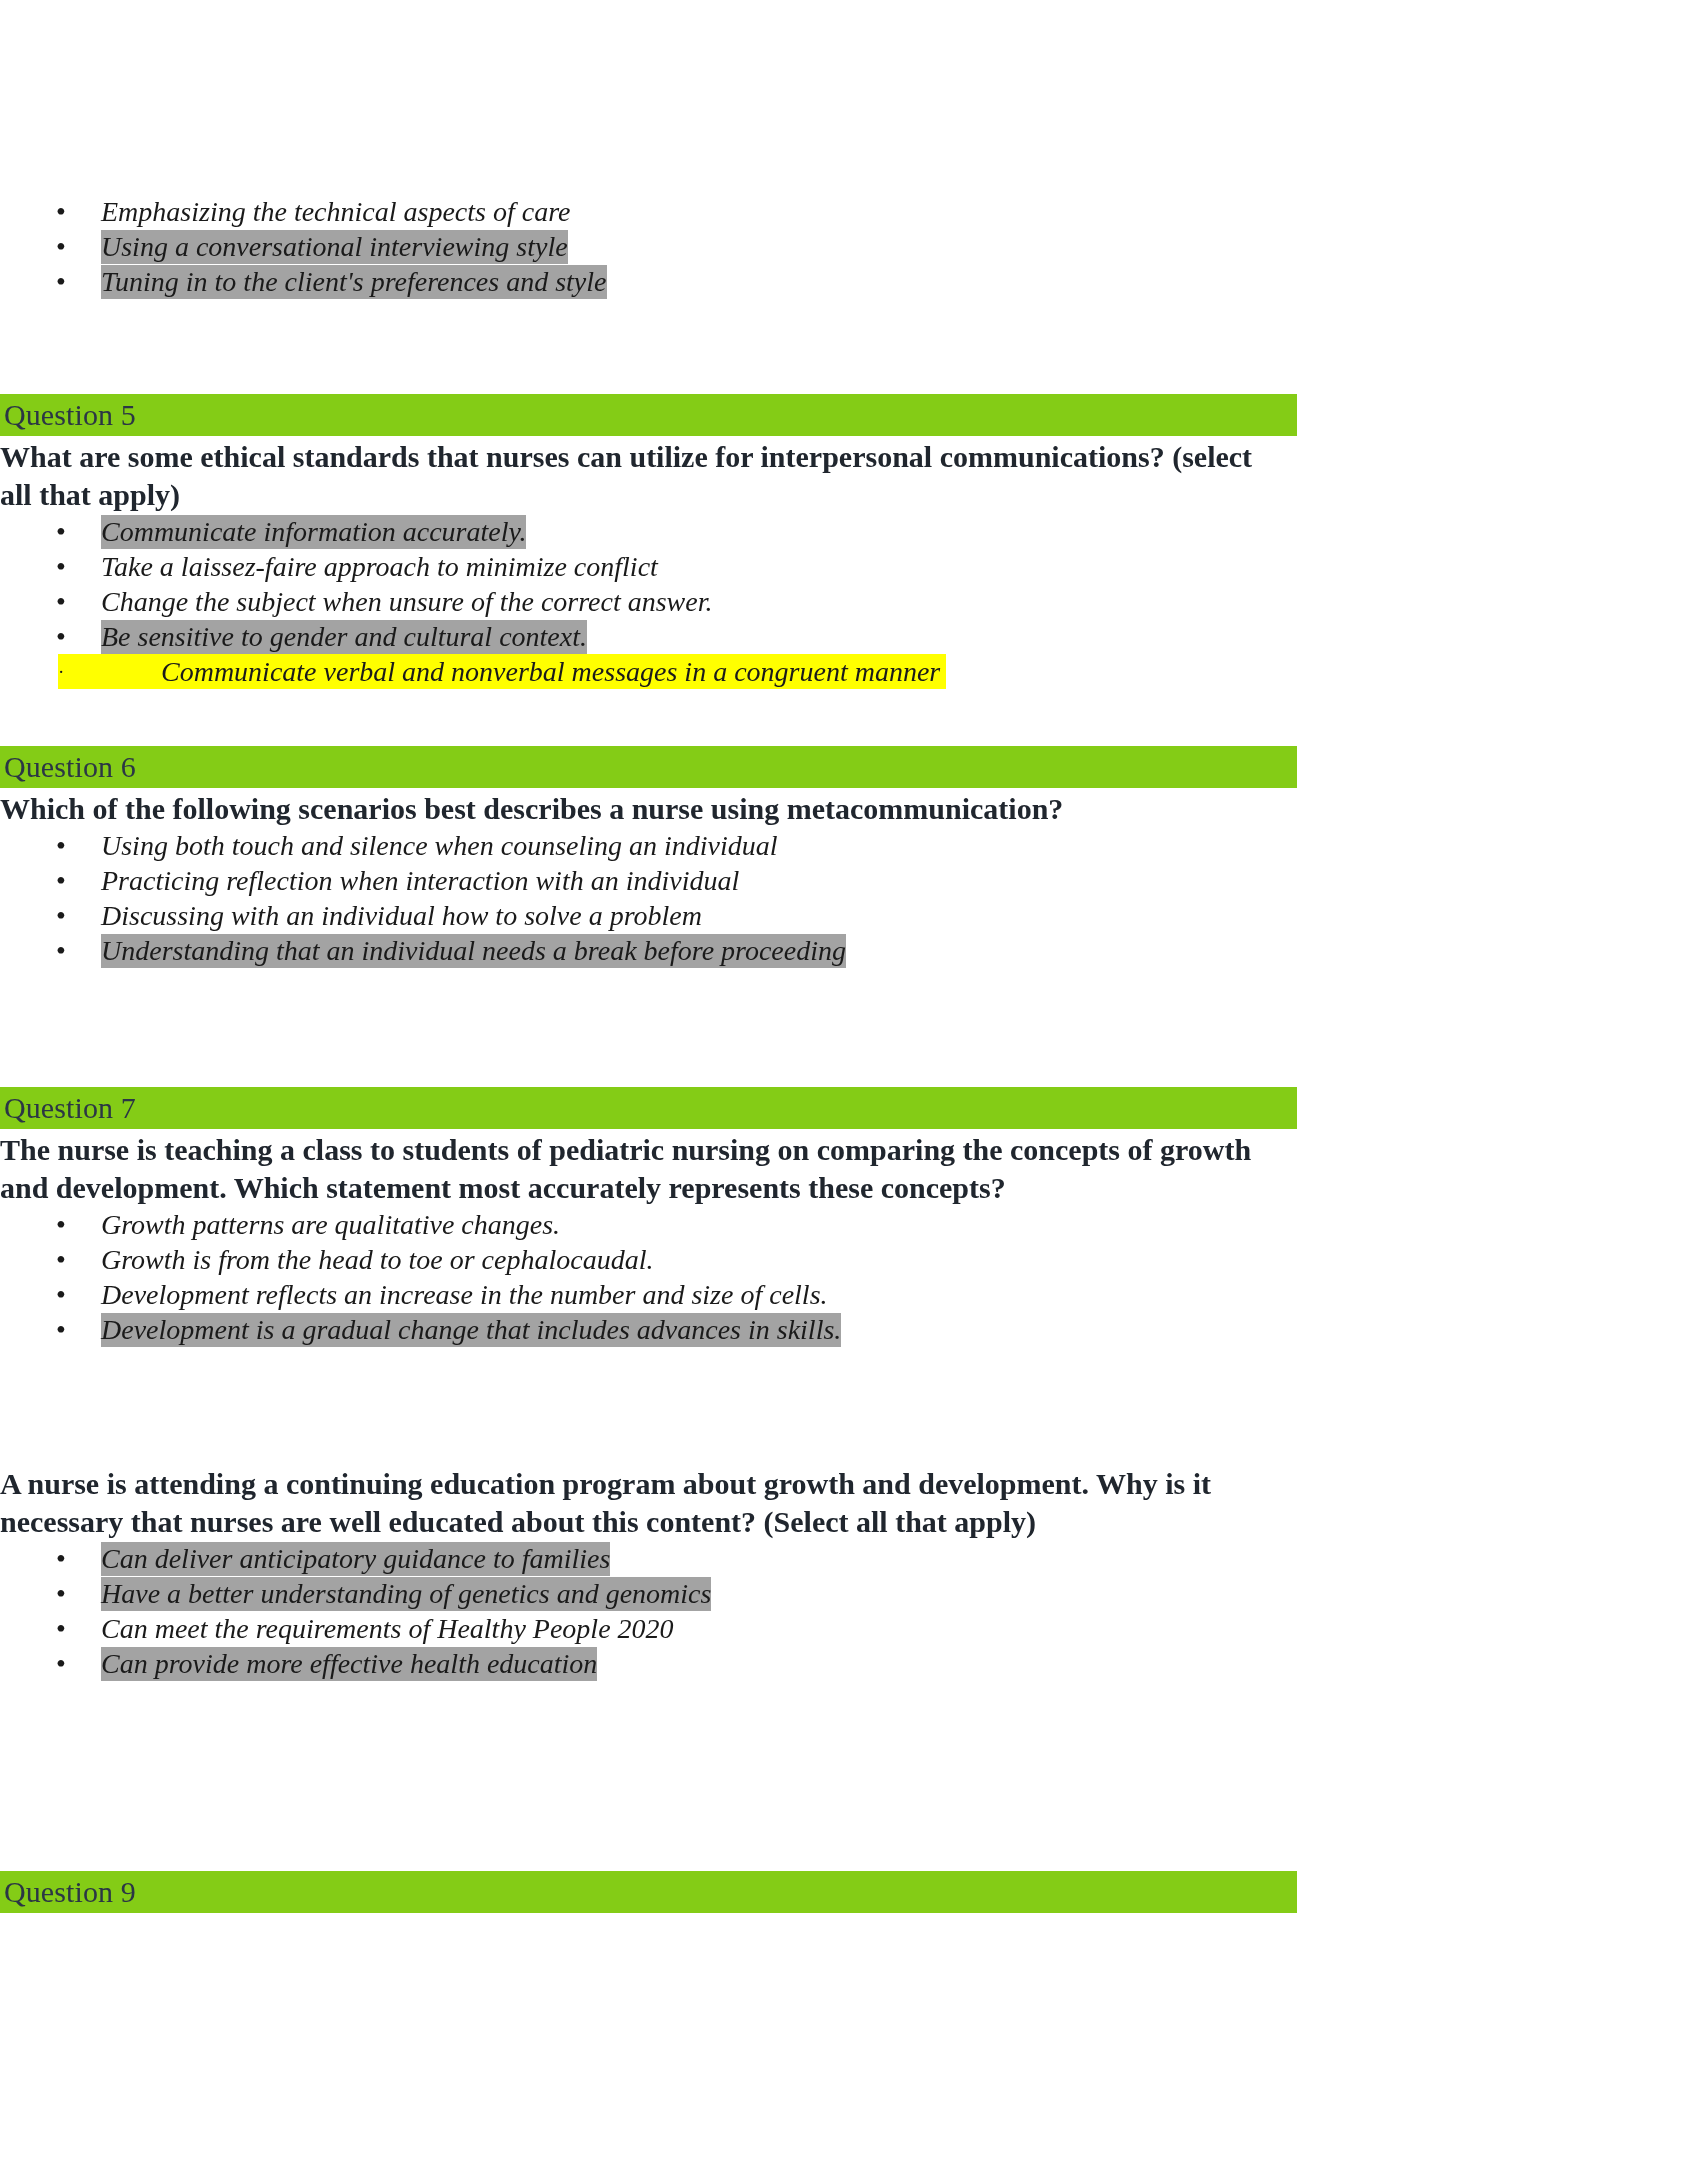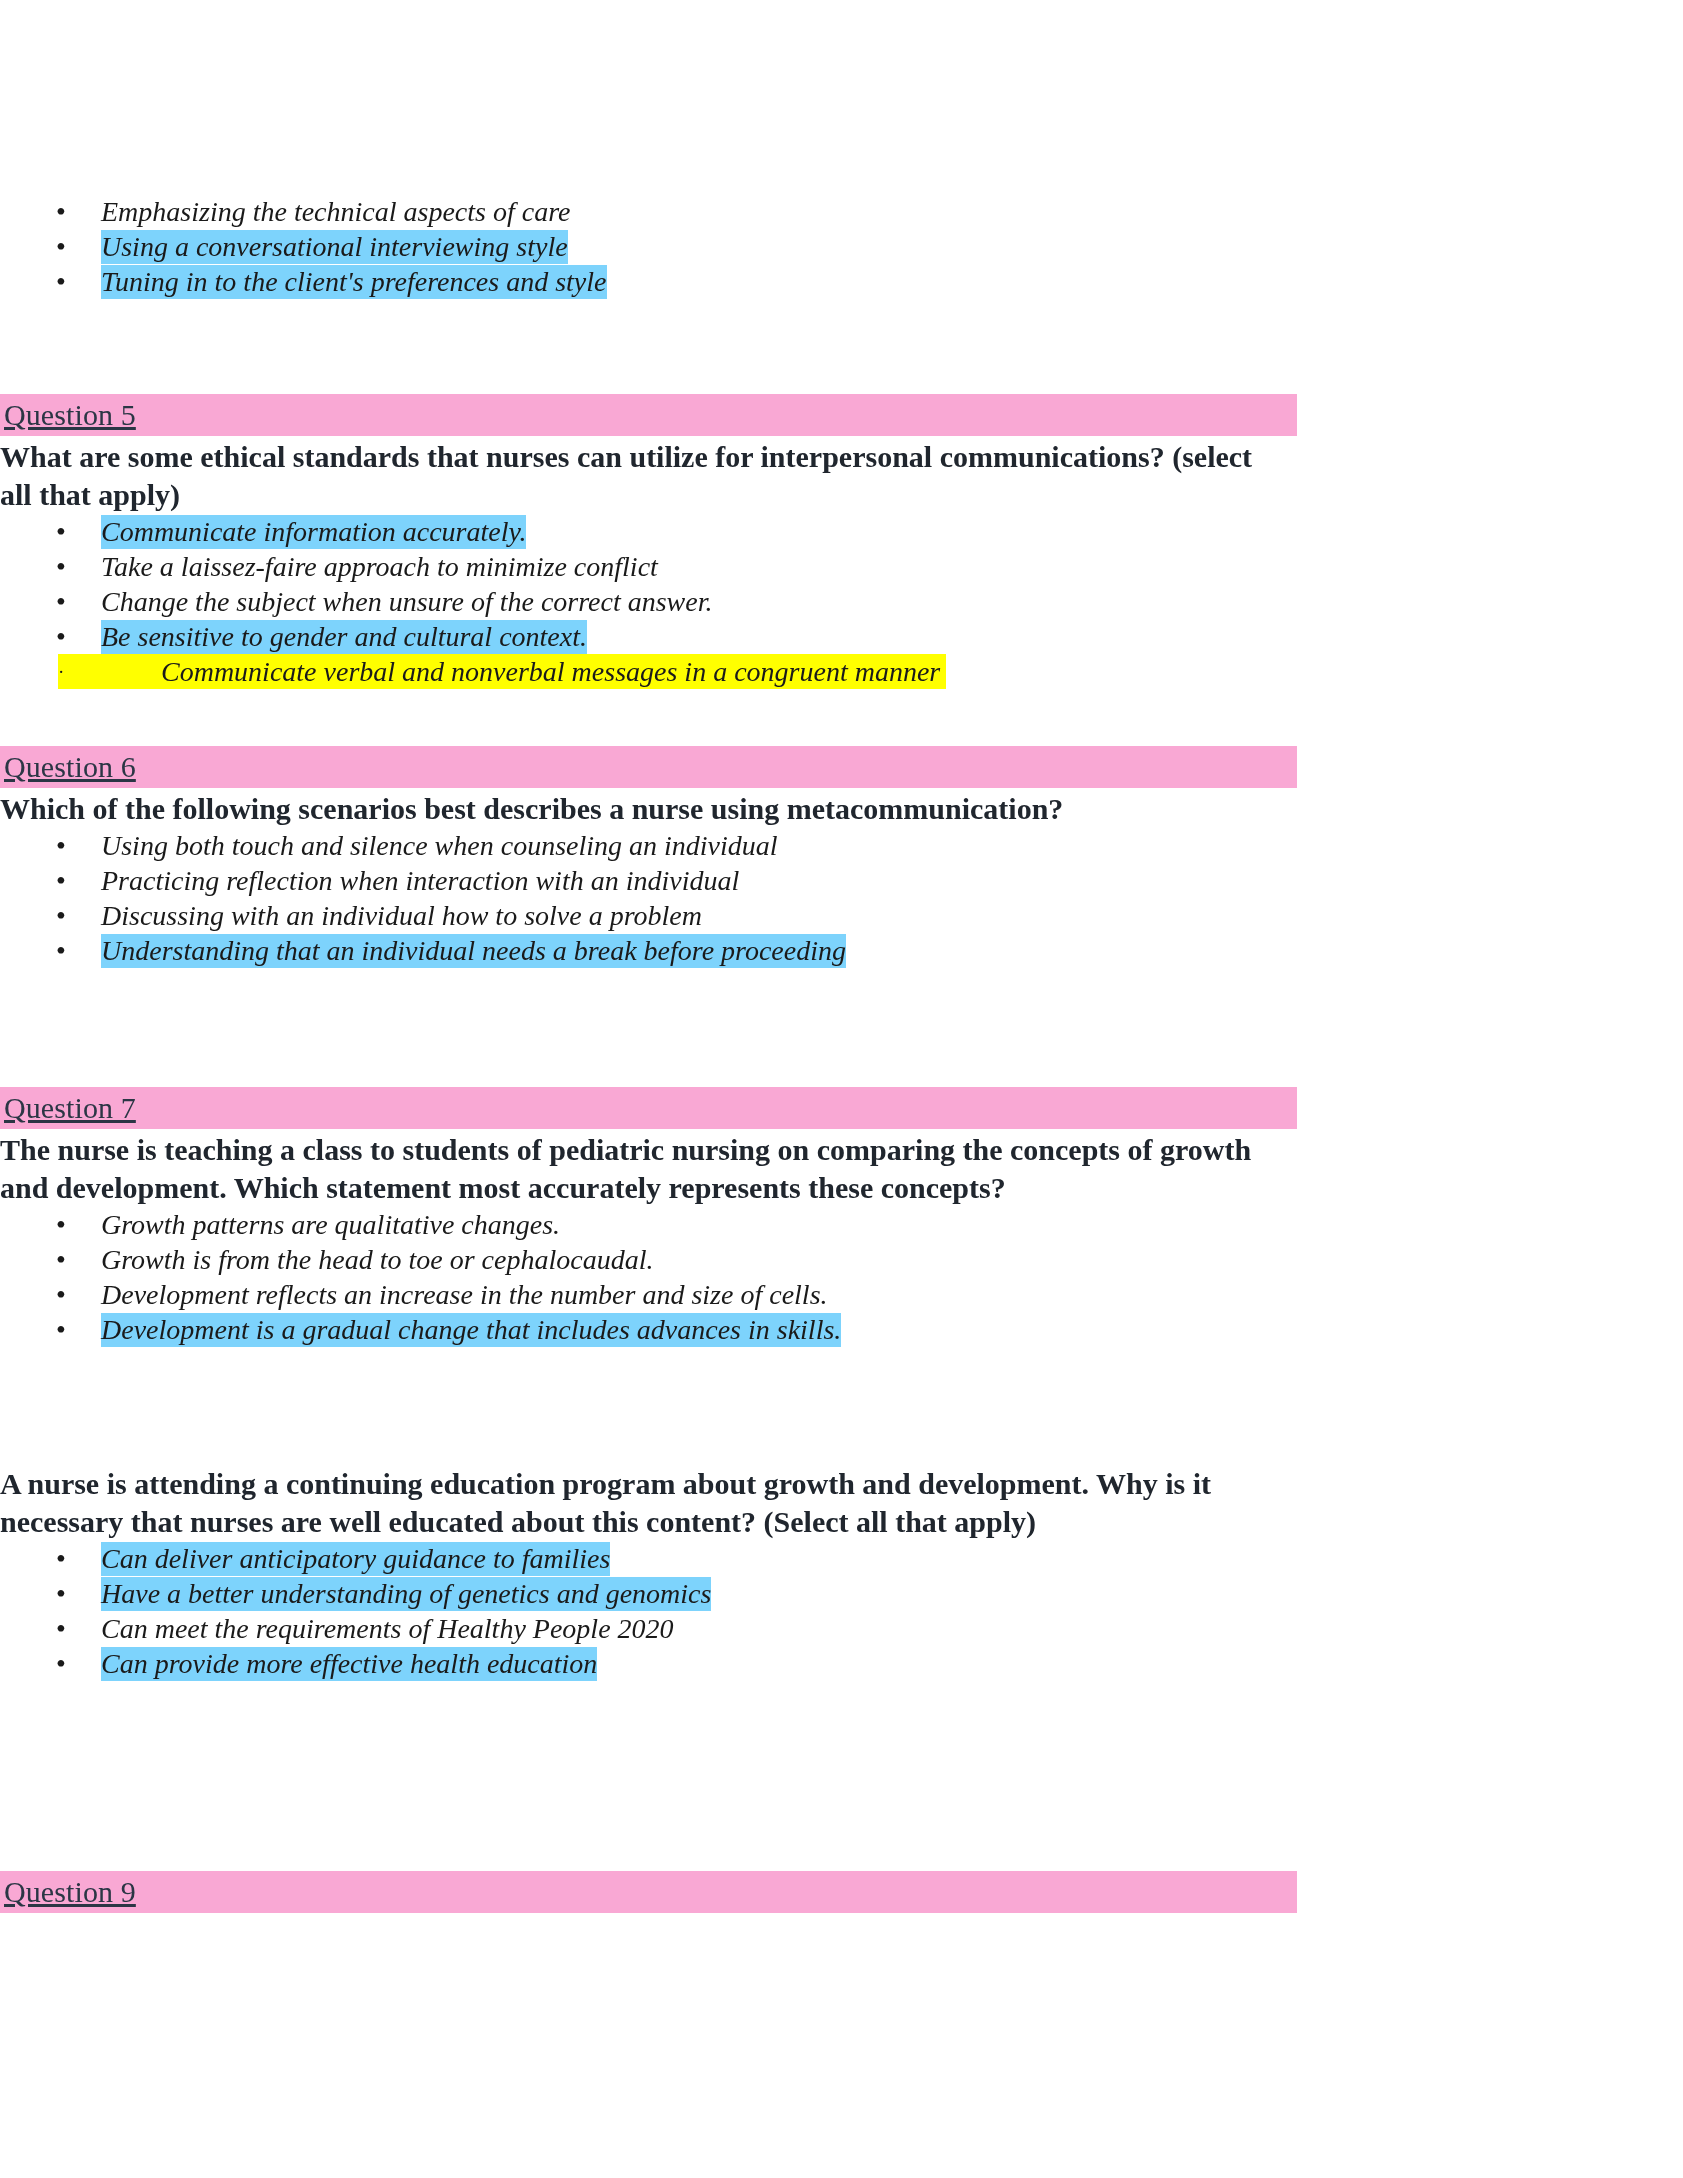--- a/index.html
+++ b/index.html
@@ -57,21 +57,21 @@
     top: 0;
     font-style: normal;
     font-size: 28px;
     line-height: 35px;
   }
   ul.opts li .txt {
     display: inline;
     padding: 1px 0 2px 0;
   }
   ul.opts li.hl .txt {
-    background: #7dd3fc;
+    background: #a3a3a3;
   }
 
   
   ul.opts li.wide {
     padding-left: 103px;
     background: #ffff00;
     margin-left: 58px;
     padding-right: 6px;
     display: inline-block;
     min-width: 760px;
@@ -83,30 +83,29 @@
   }
   ul.opts li.wide .txt {
     background: transparent;
     text-align: right;
   }
 
   
   .qblock { position: absolute; left: 0; width: 1297px; }
 
   .qhead {
-    background: #f9a8d4;
+    background: #84cc16;
     font-size: 30px;
     line-height: 42px;
     height: 42px;
     color: #2b3645;
     padding: 0 0 0 4px;
     box-sizing: border-box;
     width: 1297px;
     letter-spacing: 0.1px;
-    text-decoration: underline;
   }
 
   .qtext {
     font-size: 30px;
     line-height: 38px;
     color: #20262e;
     margin-top: 2px;
     width: 1287px;
     font-weight: bold;
   }

